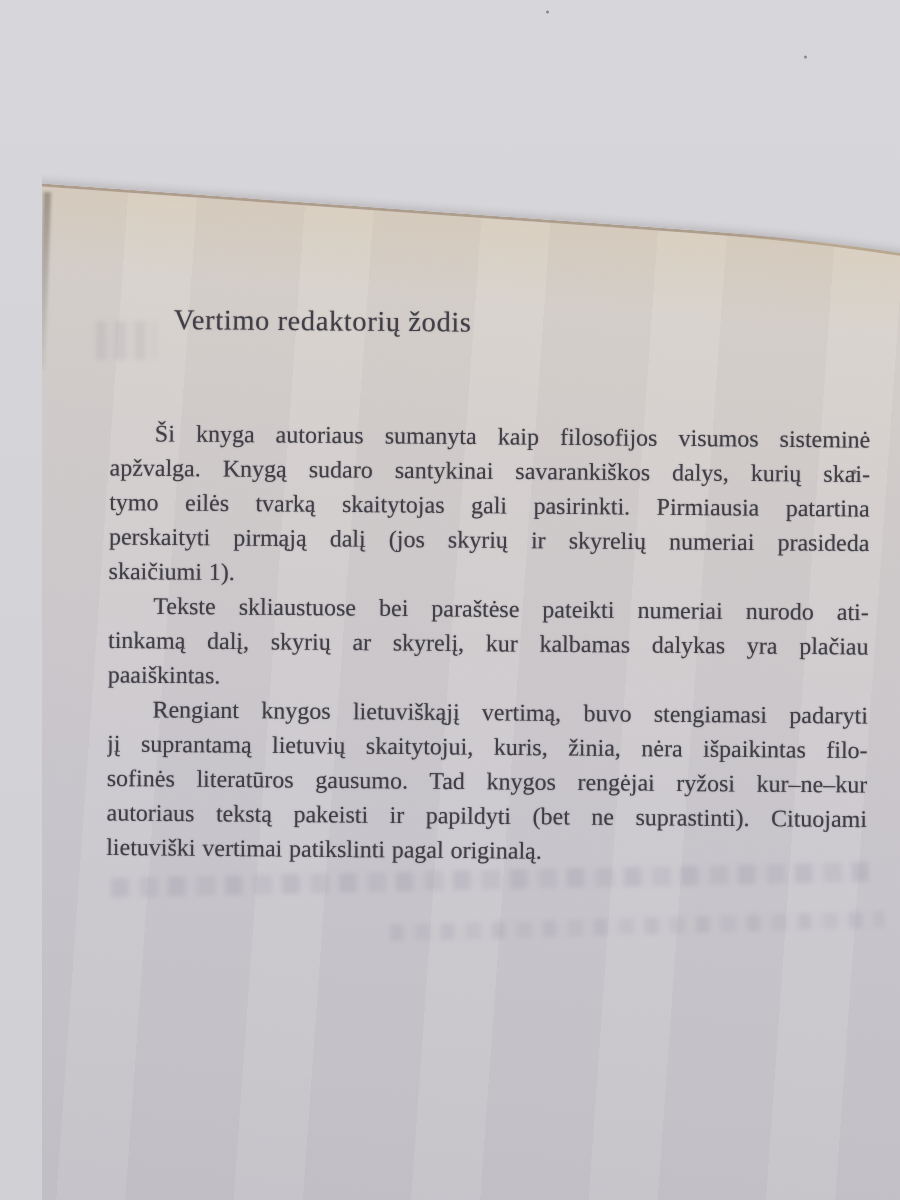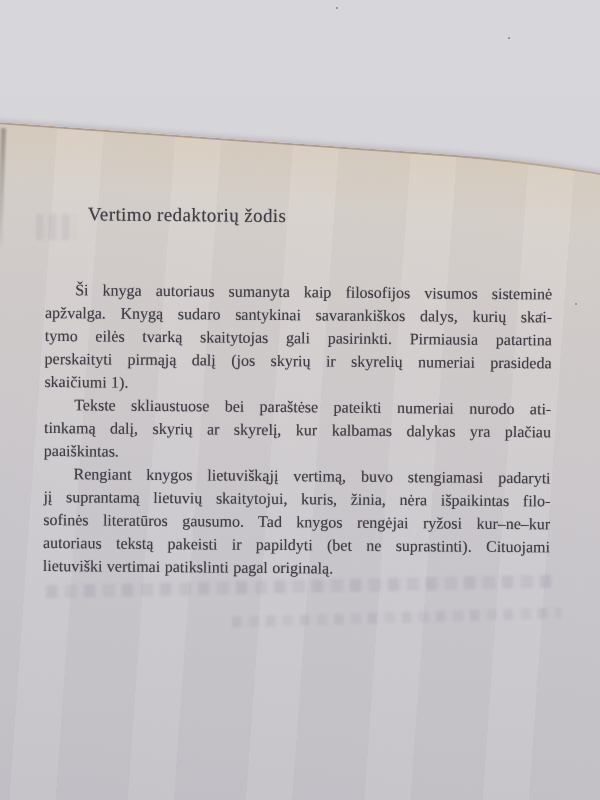--- a/index.html
+++ b/index.html
@@ -11,20 +11,21 @@
     height: 800px;
     overflow: hidden;
     position: relative;
     background: linear-gradient(180deg, #d7d6db 0%, #d3d2d7 60%, #d1d0d5 100%);
     font-family: "Liberation Serif", "DejaVu Serif", serif;
   }
   .stage {
     position: absolute;
     inset: 0;
     overflow: hidden;
+    margin-left: 28px;
   }
   
   .book-page {
     position: absolute;
     left: -60px;
     top: 118px;
     width: 790px;
     height: 800px;
     transform: rotate(4.1deg);
     transform-origin: 0 0;

